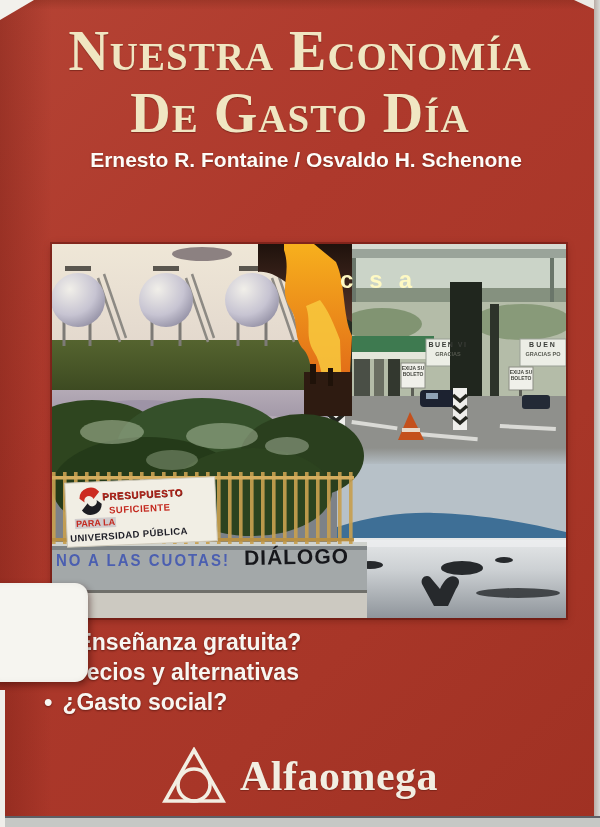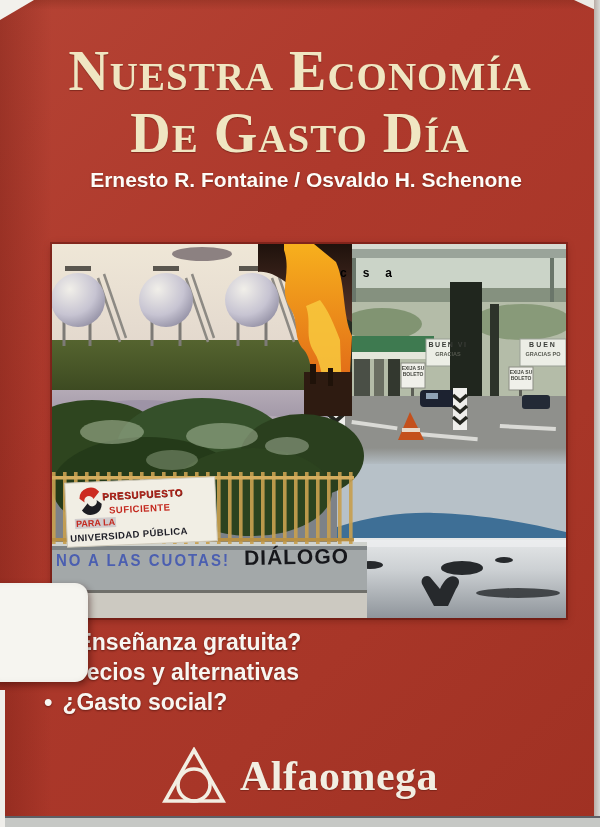--- a/index.html
+++ b/index.html
@@ -27,21 +27,21 @@
     border-top:20px solid #f2f1ec;border-right:34px solid transparent;z-index:30;}
   .corner-tr{position:absolute;right:0;top:0;width:0;height:0;
     border-top:12px solid #eceae5;border-left:26px solid transparent;z-index:30;}
   .edge-right{position:absolute;right:0;top:0;width:6px;height:827px;
     background:linear-gradient(90deg,#b9aca6,#d8d9d6);z-index:30;}
   .edge-bottom{position:absolute;left:0;bottom:0;width:600px;height:9px;
     background:#c6c8c5;border-top:2px solid #5f6066;z-index:30;}
   .edge-left{position:absolute;left:0;top:690px;width:5px;height:137px;
     background:#efeeea;z-index:30;}
   
-  .titleblock{position:absolute;left:0;top:40px;width:600px;text-align:center;z-index:5;}
+  .titleblock{position:absolute;left:0;top:20px;width:600px;text-align:center;z-index:5;}
   .title-line{
     margin:0;font-family:"Liberation Serif",serif;font-weight:700;
     font-variant:small-caps;font-size:56px;line-height:62px;
     color:#f0e6c2;letter-spacing:1px;
     text-shadow:0 1px 1px rgba(70,15,8,.45);
   }
   .subtitle{
     margin-top:10px;font-size:19px;font-weight:700;color:#fdfcf8;
     letter-spacing:.4px;text-shadow:0 1px 2px rgba(70,15,8,.5);
   }
@@ -51,21 +51,21 @@
     padding-left:12px;
   }
   
   .collage{
     position:absolute;left:52px;top:244px;width:514px;height:374px;
     box-shadow:0 0 0 2px rgba(70,10,5,.35), 0 2px 8px rgba(60,10,5,.4);
     overflow:hidden;z-index:4;background:#7d8288;
   }
   .collage svg{position:absolute;left:0;top:0;}
   .ov{position:absolute;white-space:nowrap;}
-  .t-csa{left:288px;top:22px;font-size:12px;font-weight:700;color:#000000;
+  .t-csa{left:288px;top:22px;font-size:24px;font-weight:700;color:#fef9c3;
     letter-spacing:16px;font-family:"Liberation Sans",sans-serif;}
   .t-sign1{left:374px;top:97px;width:44px;font-size:7px;font-weight:700;color:#3a3d38;
     text-align:center;letter-spacing:1.5px;}
   .t-sign1b{left:374px;top:107px;width:44px;font-size:5.5px;font-weight:700;color:#55584f;text-align:center;}
   .t-sign2{left:468px;top:97px;width:46px;font-size:7px;font-weight:700;color:#3a3d38;
     text-align:center;letter-spacing:2px;}
   .t-sign2b{left:468px;top:107px;width:46px;font-size:5.5px;font-weight:700;color:#55584f;text-align:center;}
   .t-exija1,.t-exija2{width:24px;font-size:5px;font-weight:700;color:#44463f;
     text-align:center;white-space:normal;line-height:6px;}
   .t-exija1{left:349px;top:121px;}

